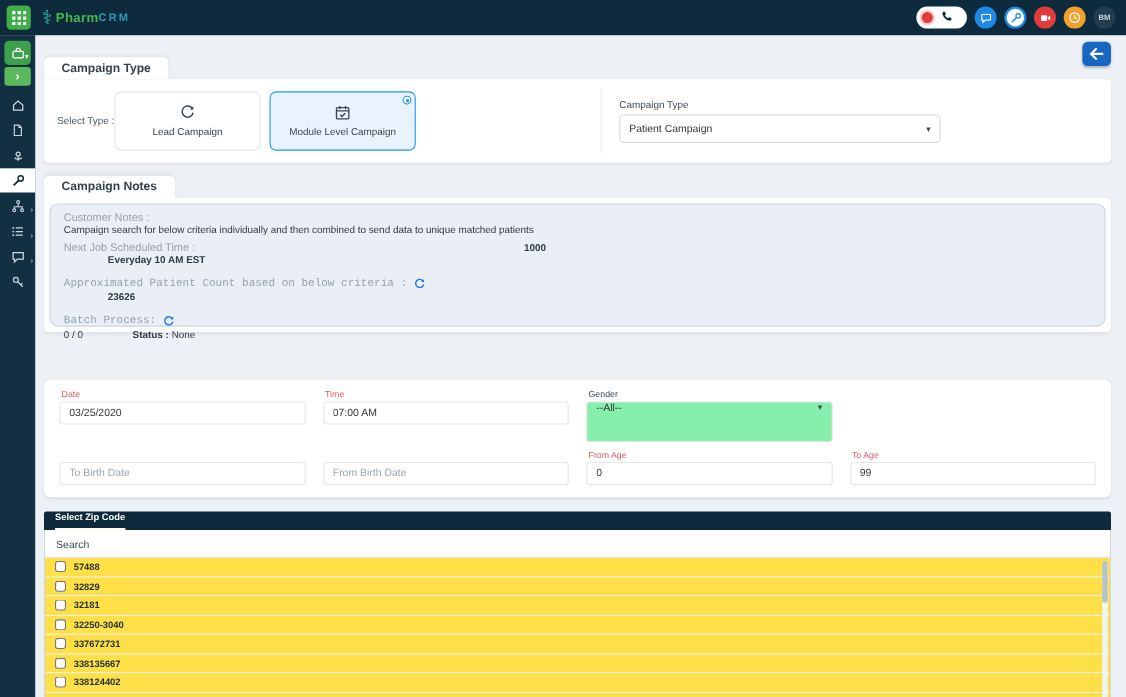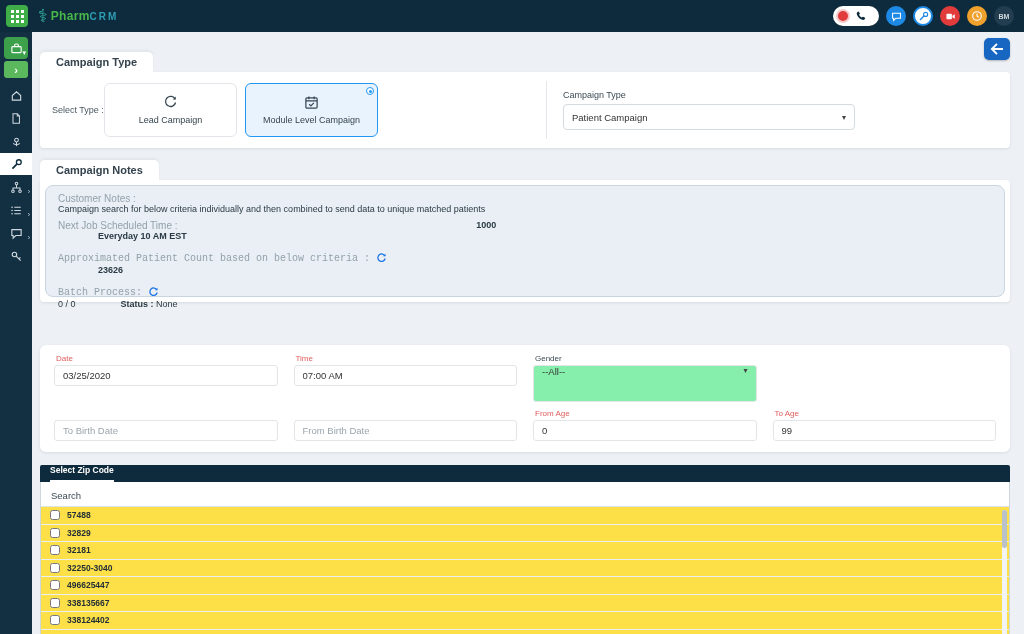--- a/index.html
+++ b/index.html
@@ -375,21 +375,21 @@
         <div class="zip-row">
           <input type="checkbox" style="">
           <label>32181</label>
         </div>
         <div class="zip-row">
           <input type="checkbox" style="">
           <label>32250-3040</label>
         </div>
         <div class="zip-row">
           <input type="checkbox" style="">
-          <label>496625447</label>
+          <label>337672731</label>
         </div>
         <div class="zip-row">
           <input type="checkbox" style="">
           <label>338135667</label>
         </div>
         <div class="zip-row">
           <input type="checkbox" style="">
           <label>338124402</label>
         </div>
         <div class="zip-pad"></div>

